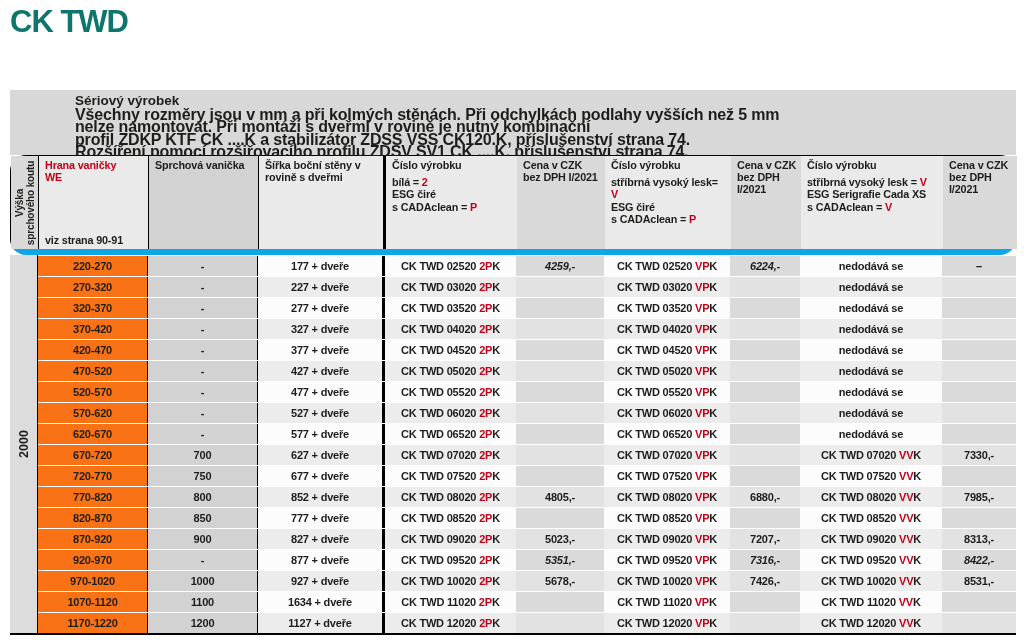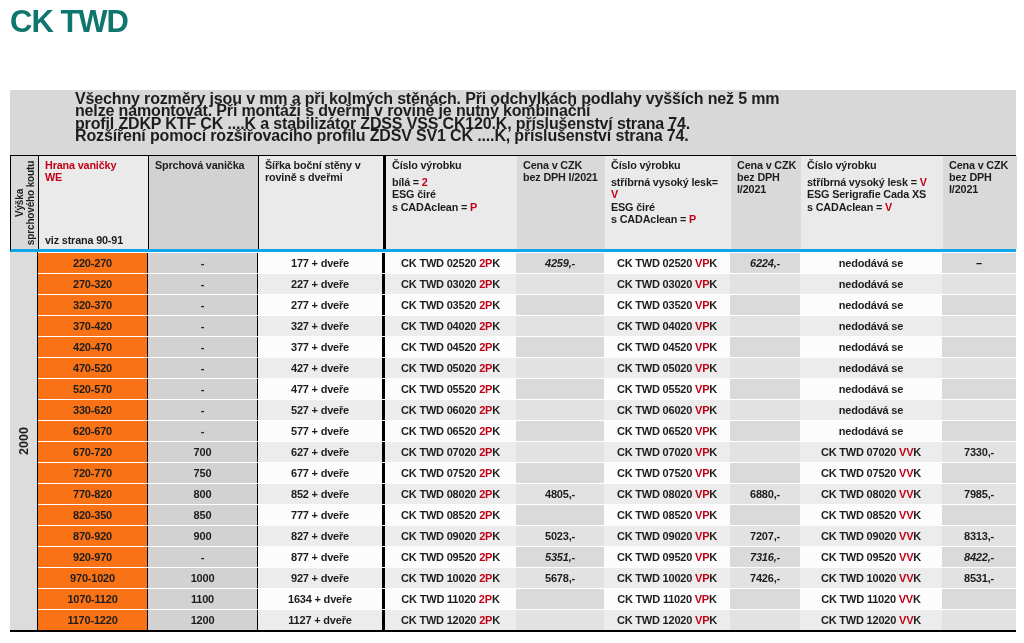--- a/index.html
+++ b/index.html
@@ -19,21 +19,21 @@
   .intro-block{position:absolute;left:65px;top:3px;width:735px;}
   .intro-title{font-size:13.5px;font-weight:bold;margin:0 0 1px 0;}
   .intro-line{font-size:16px;font-weight:bold;line-height:12.3px;letter-spacing:-0.15px;}
   .intro-note{position:absolute;left:800px;top:20px;width:212px;font-size:10.2px;
     font-weight:bold;line-height:12px;letter-spacing:-0.2px;}
 
   
   .thead{
     display:grid;grid-template-columns:28px 110px 110px 127px 131px 88px 126px 70px 142px 74px;
     height:93px;box-sizing:content-box;
-    border-top:1px solid #000;border-bottom:3px solid #0ea5e9;border-left:1px solid #000;
+    border-top:1px solid #000;border-bottom:6px solid #0ea5e9;border-left:1px solid #000;border-radius:16px;
   }
   .th{box-sizing:border-box;font-size:10.8px;font-weight:bold;line-height:12.2px;
       padding:3px 4px 3px 6px;letter-spacing:-0.15px;position:relative;}
   .th.light{background:#eaeaea;}
   .th.mid{background:#d9d9d9;}
   .th.dark{background:#d2d2d2;}
   .b-r{border-right:1px solid #000;}
   .b-r-thick{border-right:3px solid #000;}
   .th-title{margin-bottom:5px;}
   .th-col1{display:flex;flex-direction:column;justify-content:space-between;}
@@ -65,20 +65,21 @@
 </style>
 </head>
 <body>
 
 <div class="page-title">CK TWD</div>
 
 <div class="table-wrap">
 
   <div class="intro">
     <div class="intro-block">
+      <div class="intro-title">Sériový výrobek</div>
       <div class="intro-line">Všechny rozměry jsou v mm a při kolmých stěnách. Při odchylkách podlahy vyšších než 5 mm nelze namontovat. Při montáži s dveřmi v rovině je nutný kombinační</div>
       <div class="intro-line">profil ZDKP KTF CK ....K  a stabilizátor ZDSS VSS CK120.K, příslušenství strana 74.</div>
       <div class="intro-line">Rozšíření pomocí rozšiřovacího profilu ZDSV SV1 CK ....K, příslušenství strana 74.</div>
     </div>
   </div>
 
   <div class="thead">
     <div class="th mid b-r" style="padding:0;">
       <div class="vhead">
         <span>Výška</span>
@@ -193,21 +194,21 @@
     <div class="td c2">-</div>
     <div class="td c3">477 + dveře</div>
     <div class="td c4">CK TWD 05520&nbsp;<span class="red">2P</span>K</div>
     <div class="td c5"></div>
     <div class="td c6">CK TWD 05520&nbsp;<span class="red">VP</span>K</div>
     <div class="td c7"></div>
     <div class="td c8">nedodává se</div>
     <div class="td c9"></div>
   </div>
       <div class="tr even">
-    <div class="td c1">330-620</div>
+    <div class="td c1">570-620</div>
     <div class="td c2">-</div>
     <div class="td c3">527 + dveře</div>
     <div class="td c4">CK TWD 06020&nbsp;<span class="red">2P</span>K</div>
     <div class="td c5"></div>
     <div class="td c6">CK TWD 06020&nbsp;<span class="red">VP</span>K</div>
     <div class="td c7"></div>
     <div class="td c8">nedodává se</div>
     <div class="td c9"></div>
   </div>
       <div class="tr odd">
@@ -248,21 +249,21 @@
     <div class="td c2">800</div>
     <div class="td c3">852 + dveře</div>
     <div class="td c4">CK TWD 08020&nbsp;<span class="red">2P</span>K</div>
     <div class="td c5">4805,-</div>
     <div class="td c6">CK TWD 08020&nbsp;<span class="red">VP</span>K</div>
     <div class="td c7">6880,-</div>
     <div class="td c8">CK TWD 08020&nbsp;<span class="red">VV</span>K</div>
     <div class="td c9">7985,-</div>
   </div>
       <div class="tr odd">
-    <div class="td c1">820-350</div>
+    <div class="td c1">820-870</div>
     <div class="td c2">850</div>
     <div class="td c3">777 + dveře</div>
     <div class="td c4">CK TWD 08520&nbsp;<span class="red">2P</span>K</div>
     <div class="td c5"></div>
     <div class="td c6">CK TWD 08520&nbsp;<span class="red">VP</span>K</div>
     <div class="td c7"></div>
     <div class="td c8">CK TWD 08520&nbsp;<span class="red">VV</span>K</div>
     <div class="td c9"></div>
   </div>
       <div class="tr even">

